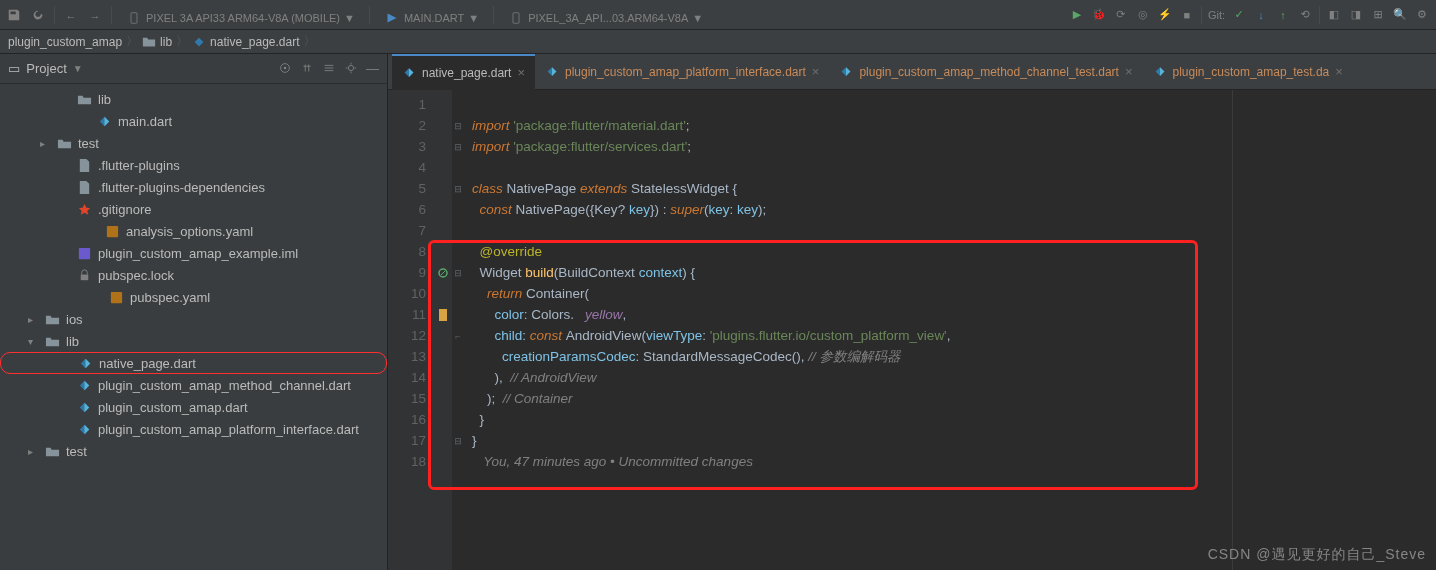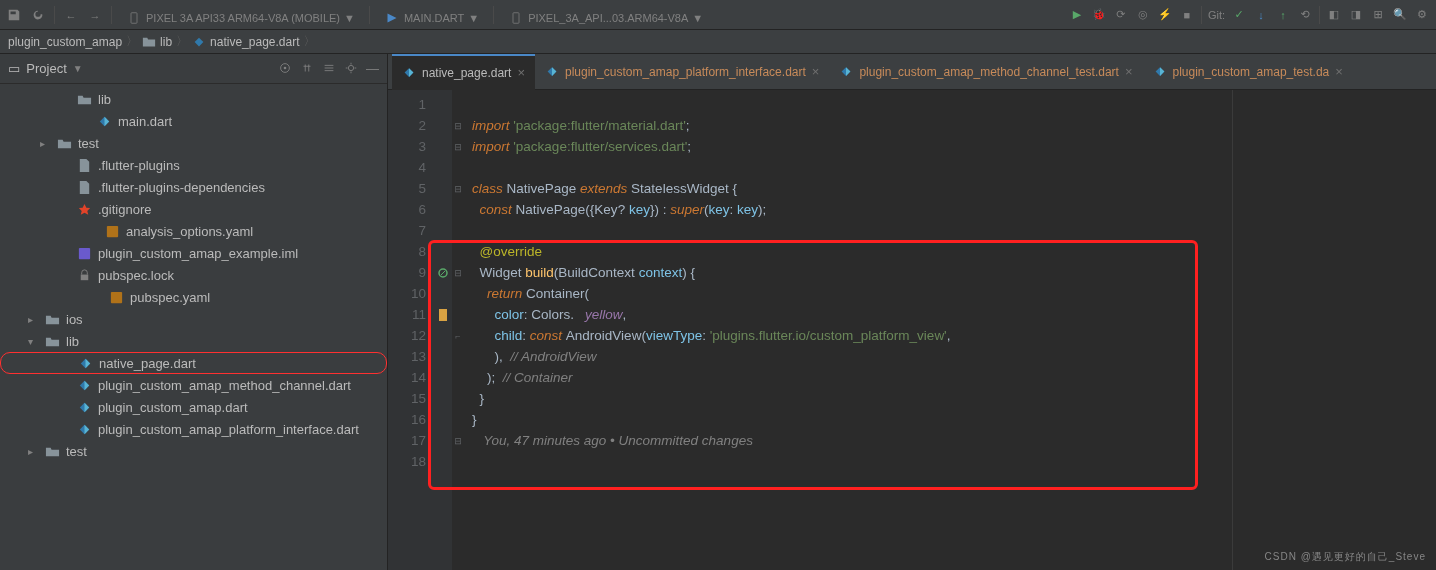--- a/index.html
+++ b/index.html
@@ -51,21 +51,21 @@
 .fn { color: #ffc66d; }
 .str { color: #6a8759; }
 .ann { color: #bbb529; }
 .prop { color: #9876aa; font-style: italic; margin-left: 11px; }
 .comment { color: #808080; font-style: italic; }
 .named { color: #7ec3e6; }
 .italic-i { color: #808080; font-style: italic; }
 .redbox-editor { position: absolute; border: 3px solid #ff2020; border-radius: 6px; pointer-events: none; z-index: 10; }
 .margin-line { position: absolute; top: 0; bottom: 0; width: 1px; background: #3b3b3b; }
 
-.watermark { position: absolute; right: 10px; bottom: 6px; color: #868686; font-size: 10px; letter-spacing: 1px; pointer-events: none; }
+.watermark { position: absolute; right: 10px; bottom: 6px; color: #868686; font-size: 14px; letter-spacing: 1px; pointer-events: none; }
 
 svg { display: block; }
 </style>
 </head>
 <body>
 
 <div class="toolbar">
   <span class="ico">
       <svg viewBox="0 0 16 16" width="14" height="14">
         <path fill="#808080" d="M2 2h10l2 2v10H2z M4 4v3h6V4z"></path>
@@ -464,20 +464,21 @@
         <div class="line"><span class="kw">import </span><span class="str">'package:flutter/services.dart'</span>;</div>
         <div class="line"></div>
         <div class="line"><span class="kw">class </span><span class="cls">NativePage </span><span class="kw">extends </span><span class="cls">StatelessWidget </span>{</div>
         <div class="line">  <span class="kw">const </span><span class="cls">NativePage</span>({<span class="cls">Key</span>? <span class="named">key</span>}) : <span class="kw">super</span>(<span class="named">key</span>: <span class="named">key</span>);</div>
         <div class="line"></div>
         <div class="line">  <span class="ann">@override</span></div>
         <div class="line">  <span class="cls">Widget </span><span class="fn">build</span>(<span class="cls">BuildContext </span><span class="named">context</span>) {</div>
         <div class="line">    <span class="kw">return </span><span class="cls">Container</span>(</div>
         <div class="line">      <span class="named">color</span>: <span class="cls">Colors</span>.<span class="prop">yellow</span>,</div>
         <div class="line">      <span class="named">child</span>: <span class="kw">const </span><span class="cls">AndroidView</span>(<span class="named">viewType</span>: <span class="str">'plugins.flutter.io/custom_platform_view'</span>,</div>
+        <div class="line">        <span class="named">creationParamsCodec</span>: <span class="cls">StandardMessageCodec</span>(), <span class="comment">// 参数编解码器</span></div>
         <div class="line">      ),  <span class="comment">// AndroidView</span></div>
         <div class="line">    );  <span class="comment">// Container</span></div>
         <div class="line">  }</div>
         <div class="line">}</div>
         <div class="line">   <span class="italic-i">You, 47 minutes ago • Uncommitted changes</span></div>
       </div>
       <div class="redbox-editor" style="left:40px; top:150px; width:770px; height:250px;"></div>
     </div>
   </div>
 </div>

